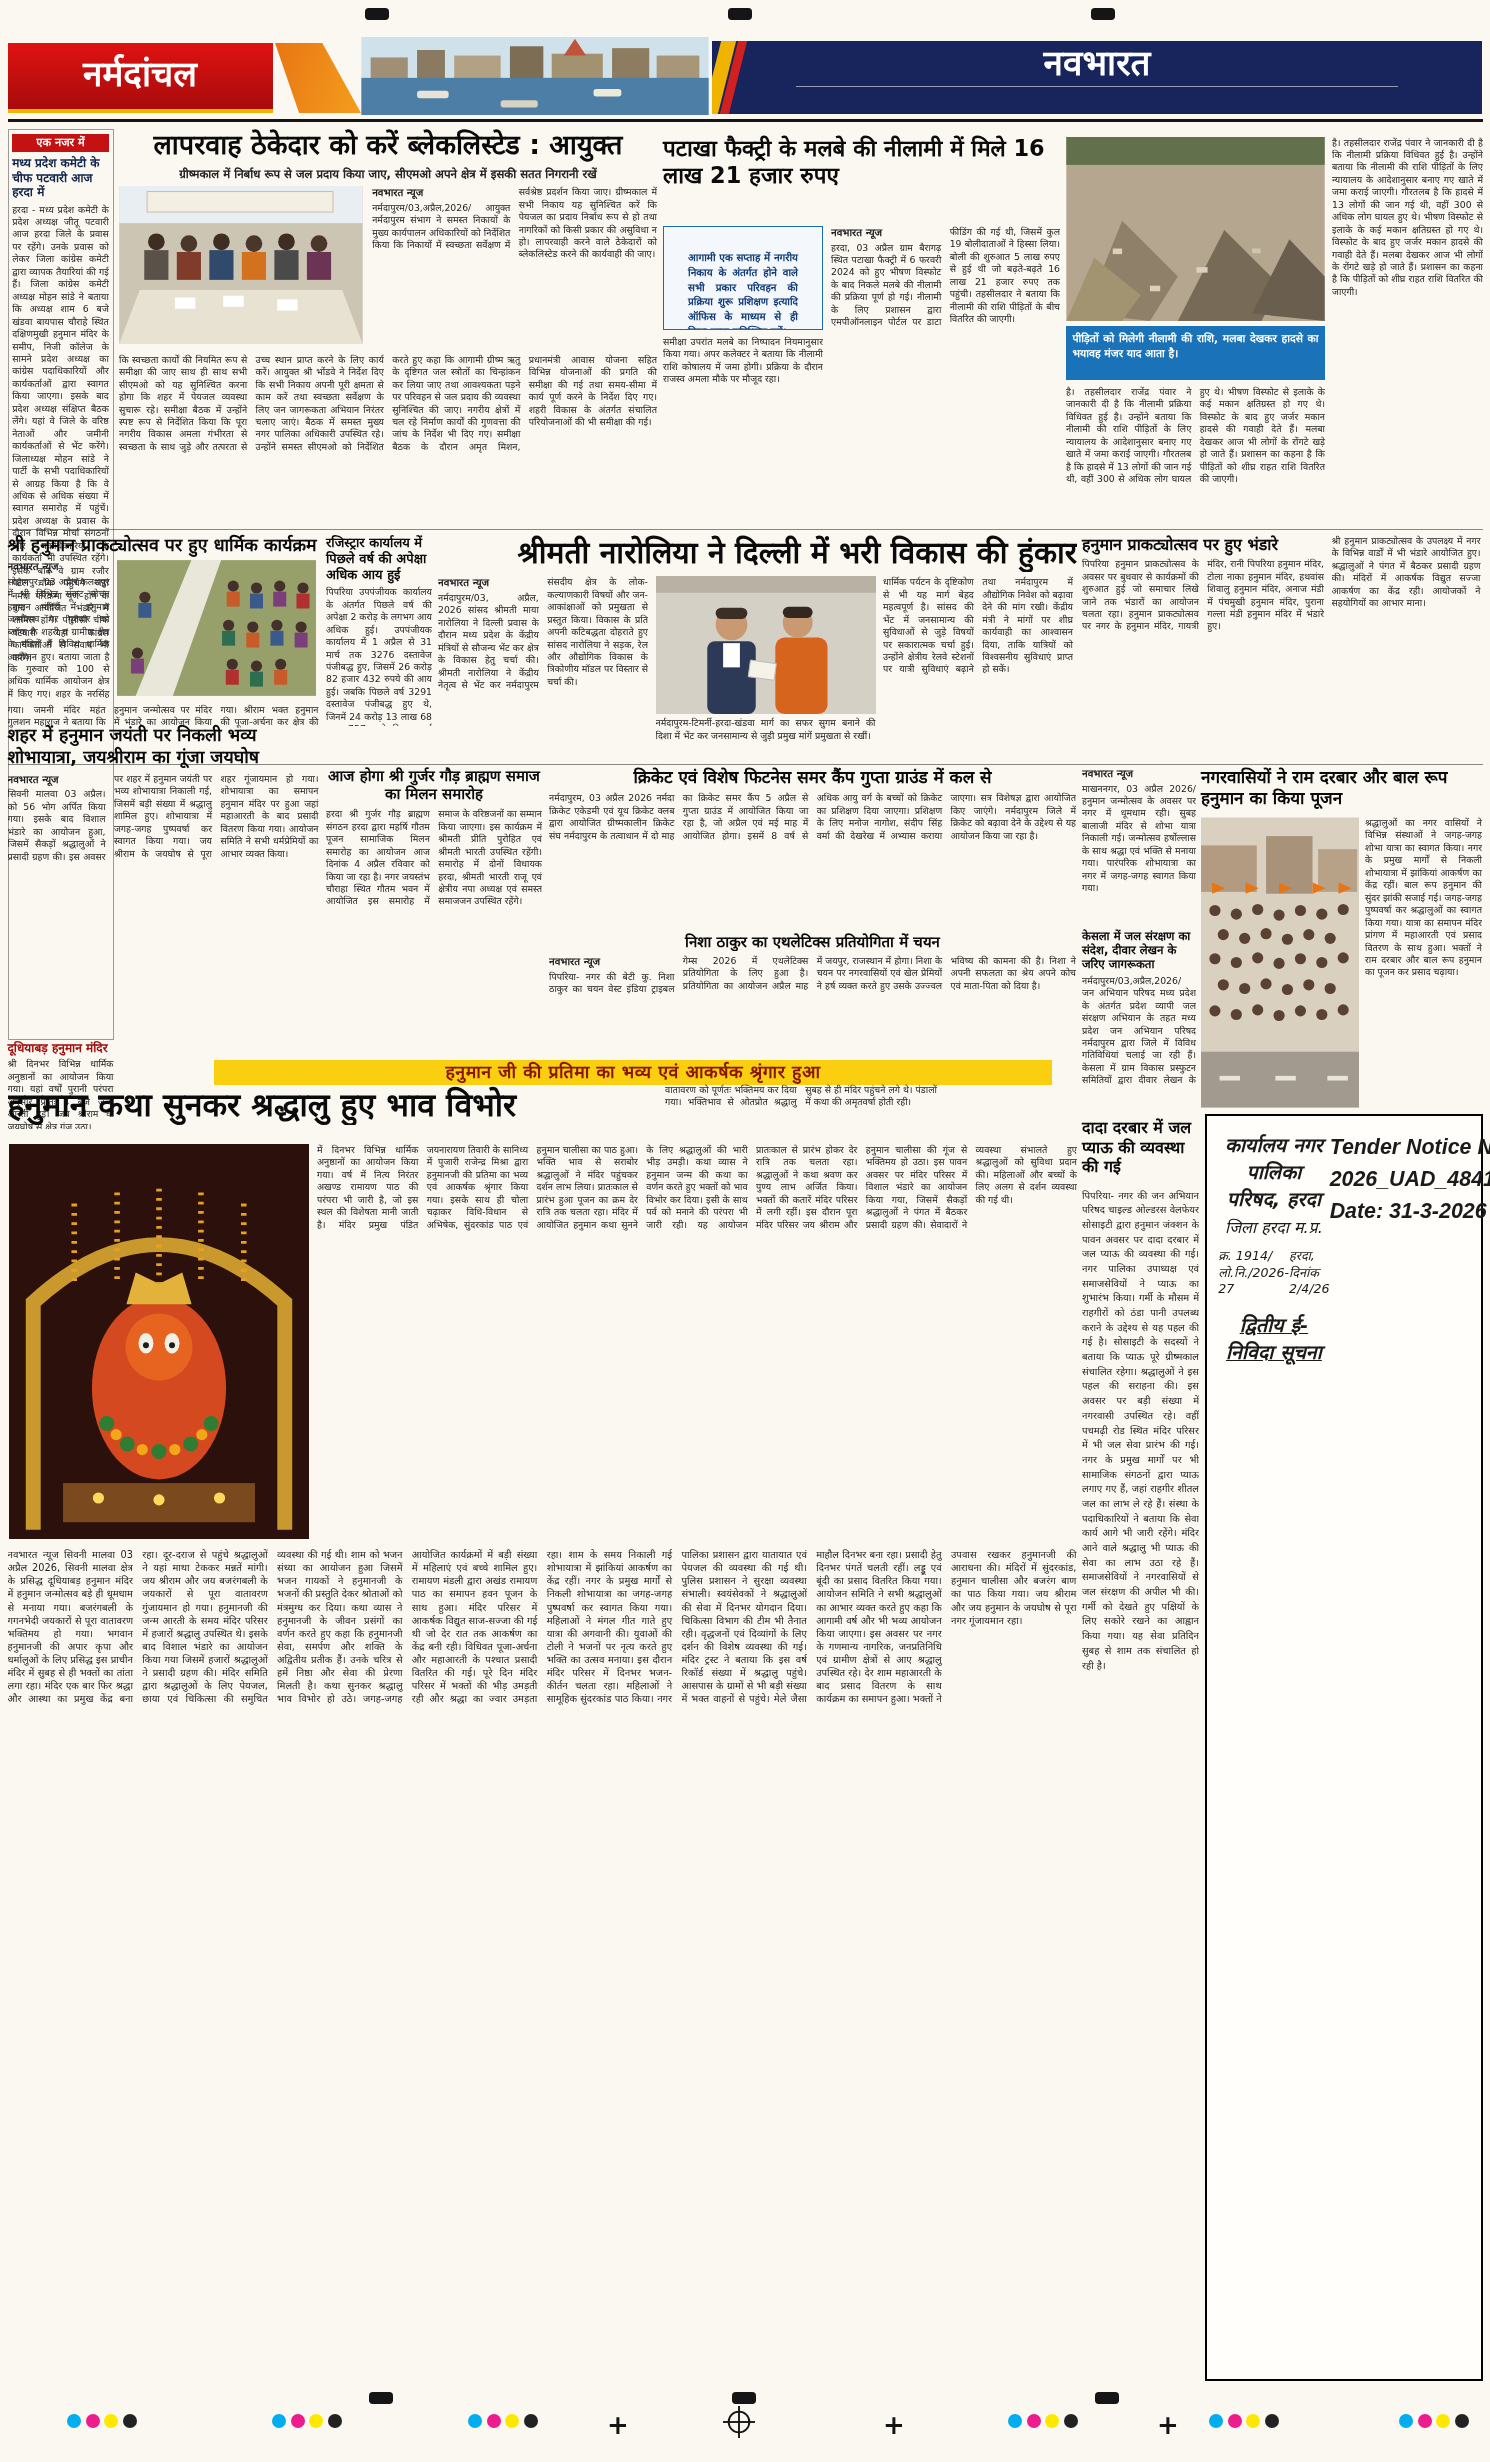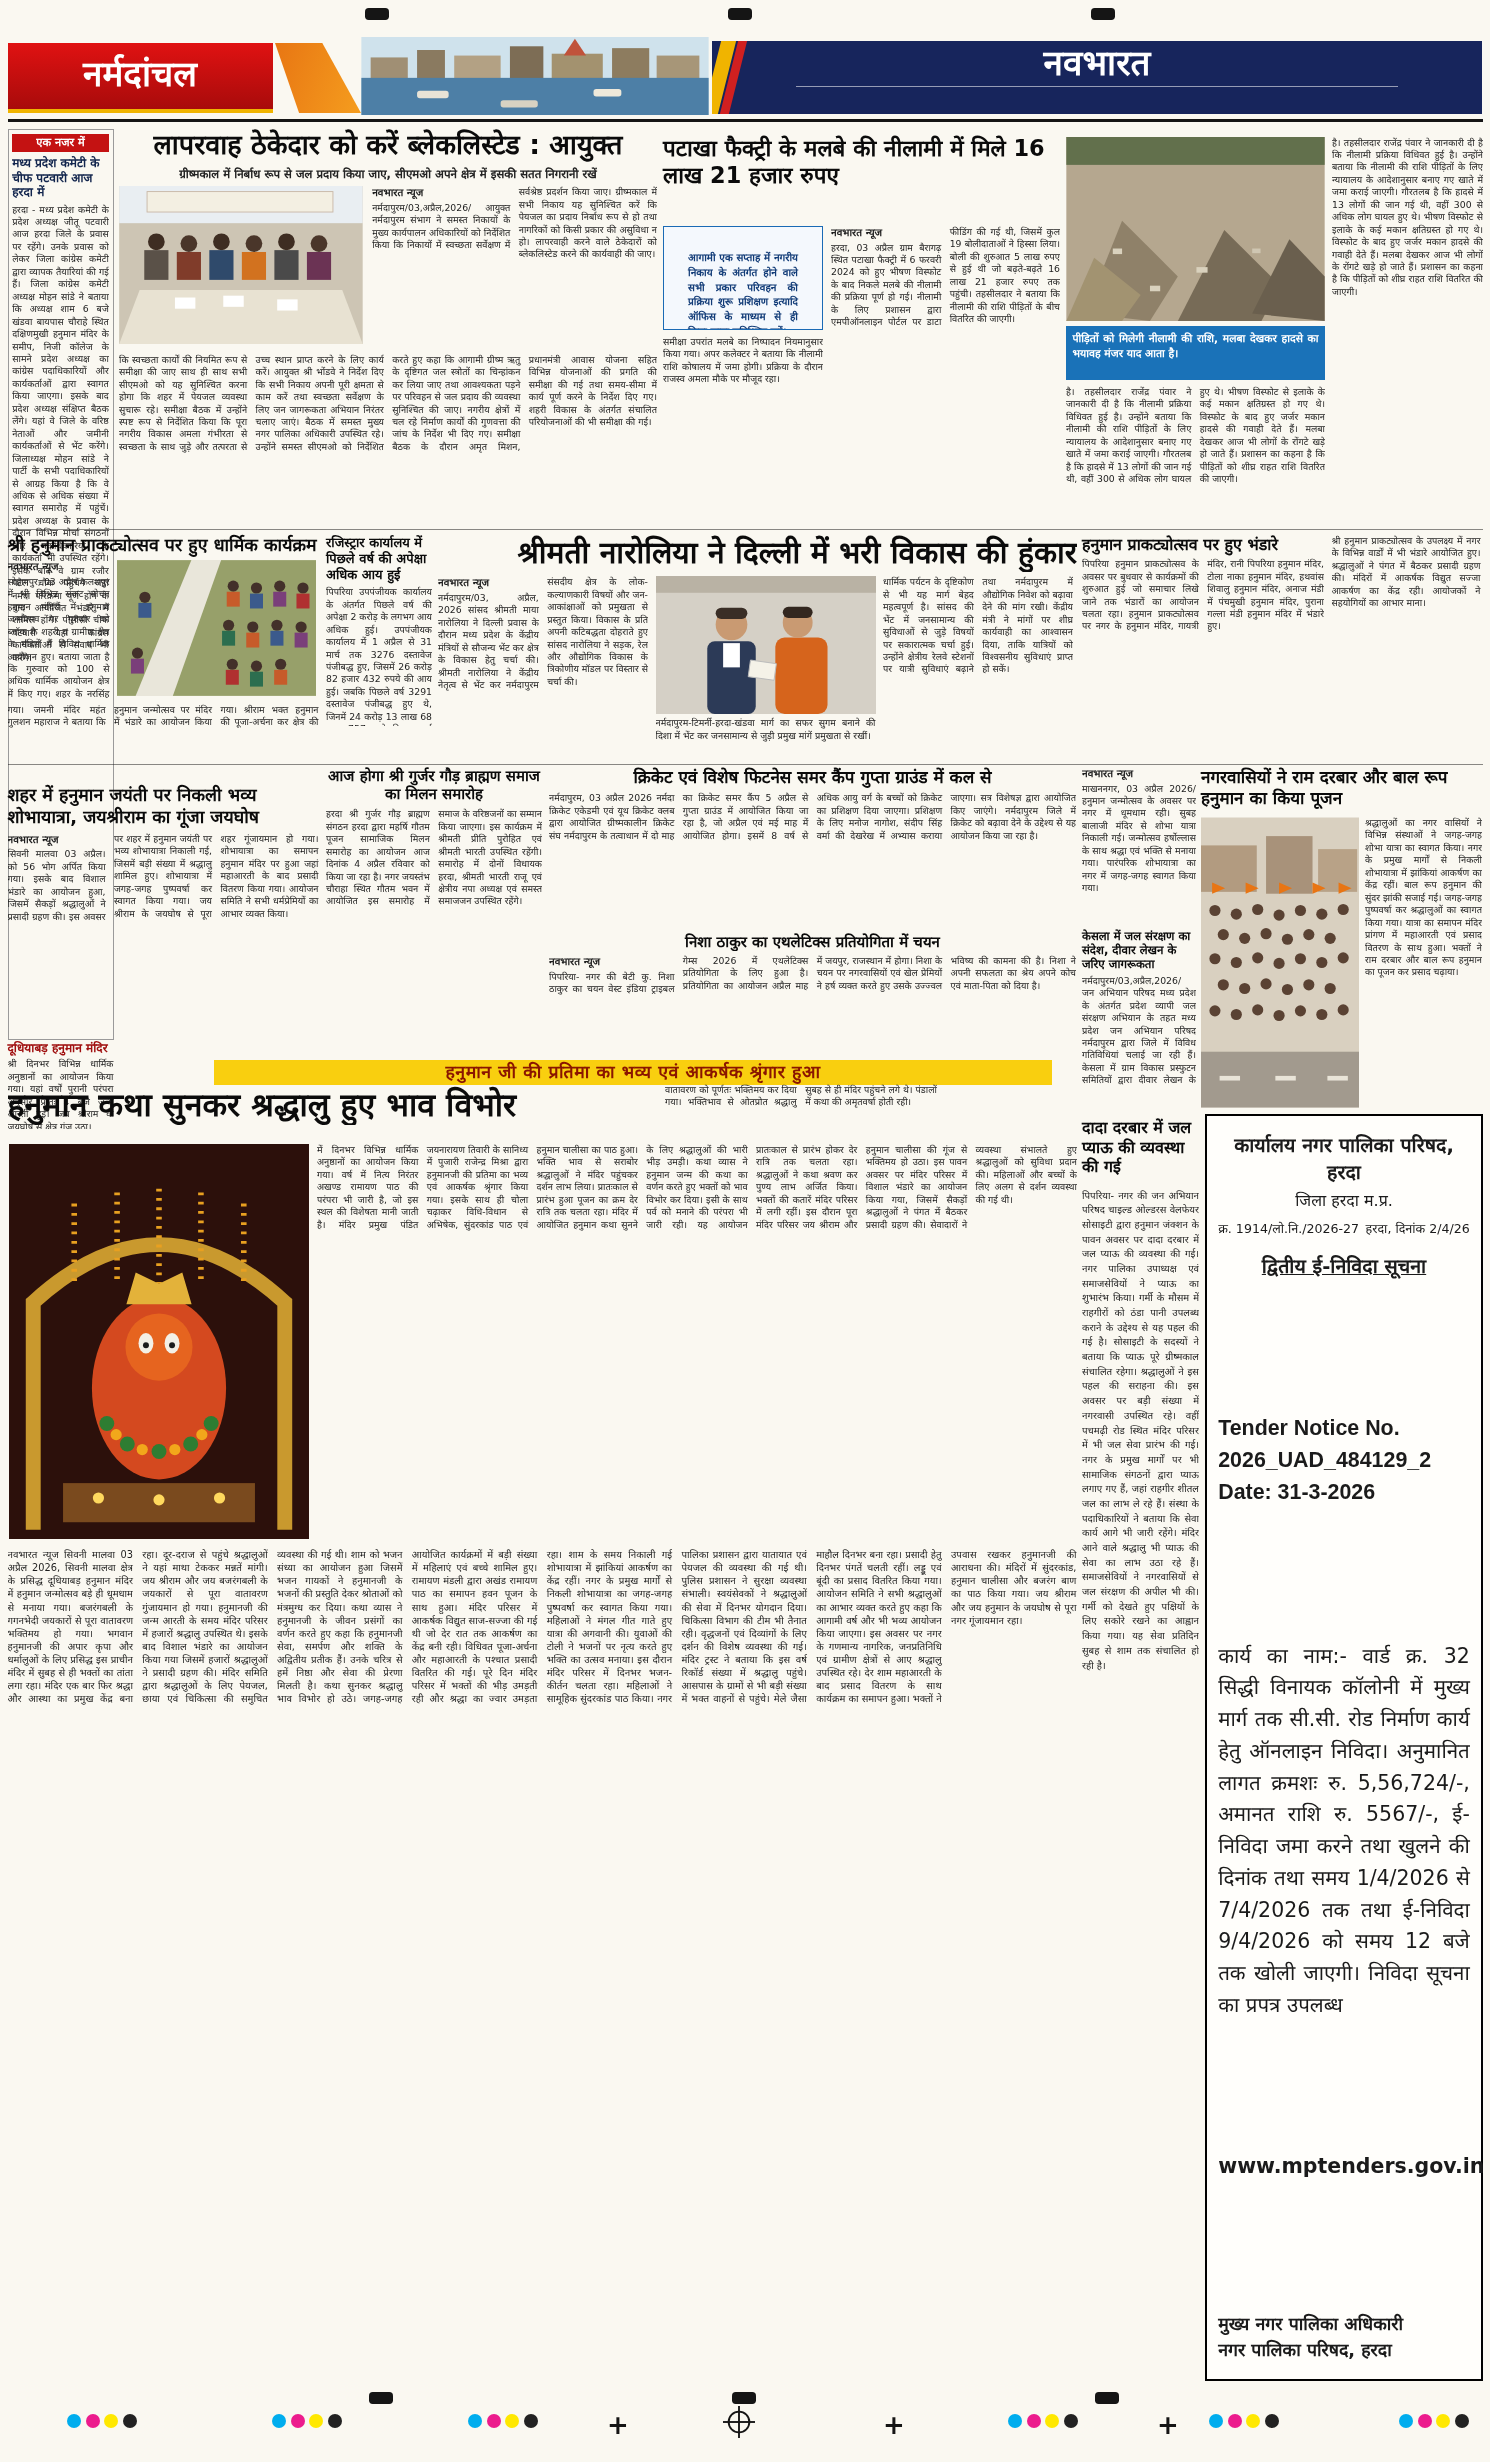--- a/index.html
+++ b/index.html
@@ -23,22 +23,22 @@
   .plus { position:absolute; font-size:26px; font-weight:700; color:#151515; line-height:1; }
   .masthead-red { background:linear-gradient(180deg,#e01212,#a80b0b); border-bottom:4.7px solid #f0b400;
                   color:#fff; font-weight:700; font-size:35px; text-align:center; line-height:63px; }
   .navy { background:#17255c; color:#fff; overflow:hidden; }
   .bluebox { border:1.9px solid #1a6ab5; color:#123c78; font-weight:700; font-size:10.2px;
              line-height:1.45; padding:24px; text-align:justify; background:#f4f8fd; overflow:hidden;}
   .capblue { background:#1a72b8; color:#fff; font-weight:700; font-size:10.7px; line-height:1.4;
              padding:5.6px 6.5px; text-align:justify; overflow:hidden; }
   .banner { background:#f9cf0f; color:#8a1500; font-weight:700; font-size:17.7px;
             text-align:center; line-height:25px; letter-spacing:0.5px; overflow:hidden; white-space:nowrap;}
-  .tender { border:2.8px solid #000; background:#fffefb; display:flex; flex-direction:column;
-            justify-content:space-between; padding:15px 11.2px; }
+  .tender { border:2.8px solid #000; background:#fffefb; display:flex; flex-direction:row;
+            justify-content:space-between; padding:15px 11.2px;font-style:italic; }
   .frame { border:0.9px solid #9a9a9a; padding:3.7px; }
   .nowrap { white-space:nowrap; overflow:hidden; }
   svg { display:block; }
 </style>
 </head>
 <body>
 
 <div class="page">
 
   <div class="mark-bar" style="left:365px;top:7.5px"></div>
@@ -224,21 +224,21 @@
       <div style="width:242px">
         <div class="hl" style="font-size:16px;margin-bottom:3.7px">हनुमान प्राकट्योत्सव पर हुए भंडारे</div>
         <div class="bt c2" style="height:179px">पिपरिया हनुमान प्राकट्योत्सव के अवसर पर बुधवार से कार्यक्रमों की शुरुआत हुई जो समाचार लिखे जाने तक भंडारों का आयोजन चलता रहा। हनुमान प्राकट्योत्सव पर नगर के हनुमान मंदिर, गायत्री मंदिर, रानी पिपरिया हनुमान मंदिर, टोला नाका हनुमान मंदिर, हथवांस शिवालु हनुमान मंदिर, अनाज मंडी में पंचमुखी हनुमान मंदिर, पुराना गल्ला मंडी हनुमान मंदिर में भंडारे हुए।</div>
       </div>
       <div class="bt" style="width:149px;height:222px">श्री हनुमान प्राकट्योत्सव के उपलक्ष्य में नगर के विभिन्न वार्डों में भी भंडारे आयोजित हुए। श्रद्धालुओं ने पंगत में बैठकर प्रसादी ग्रहण की। मंदिरों में आकर्षक विद्युत सज्जा आकर्षण का केंद्र रही। आयोजकों ने सहयोगियों का आभार माना।</div>
     </div>
   </section>
 
   <div class="abs rule" style="left:7.5px;top:764px;width:1475px;height:0.9px;opacity:.5"></div>
 
-  <section class="abs" style="left:7.5px;top:785px;width:311px;height:289px">
+  <section class="abs" style="left:7.5px;top:725px;width:311px;height:289px">
     <div class="hl" style="font-size:17.7px;margin-bottom:4.7px">शहर में हनुमान जयंती पर निकली भव्य शोभायात्रा, जयश्रीराम का गूंजा जयघोष</div>
     <div class="bt c3" style="height:235px">
       <span class="src">नवभारत न्यूज</span>
       <span>सिवनी मालवा 03 अप्रैल। को 56 भोग अर्पित किया गया। इसके बाद विशाल भंडारे का आयोजन हुआ, जिसमें सैकड़ों श्रद्धालुओं ने प्रसादी ग्रहण की। इस अवसर पर शहर में हनुमान जयंती पर भव्य शोभायात्रा निकाली गई, जिसमें बड़ी संख्या में श्रद्धालु शामिल हुए। शोभायात्रा में जगह-जगह पुष्पवर्षा कर स्वागत किया गया। जय श्रीराम के जयघोष से पूरा शहर गूंजायमान हो गया। शोभायात्रा का समापन हनुमान मंदिर पर हुआ जहां महाआरती के बाद प्रसादी वितरण किया गया। आयोजन समिति ने सभी धर्मप्रेमियों का आभार व्यक्त किया।</span>
     </div>
   </section>
 
   <section class="abs" style="left:326px;top:767px;width:216px;height:289px">
     <div class="hl" style="font-size:15px;text-align:center;margin-bottom:4.7px">आज होगा श्री गुर्जर गौड़ ब्राह्मण समाज का मिलन समारोह</div>
     <div class="bt c2" style="height:227px">हरदा श्री गुर्जर गौड़ ब्राह्मण संगठन हरदा द्वारा महर्षि गौतम पूजन सामाजिक मिलन समारोह का आयोजन आज दिनांक 4 अप्रैल रविवार को किया जा रहा है। नगर जयस्तंभ चौराहा स्थित गौतम भवन में आयोजित इस समारोह में समाज के वरिष्ठजनों का सम्मान किया जाएगा। इस कार्यक्रम में श्रीमती प्रीति पुरोहित एवं श्रीमती भारती उपस्थित रहेंगी। समारोह में दोनों विधायक हरदा, श्रीमती भारती राजू एवं क्षेत्रीय नपा अध्यक्ष एवं समस्त समाजजन उपस्थित रहेंगे।</div>

